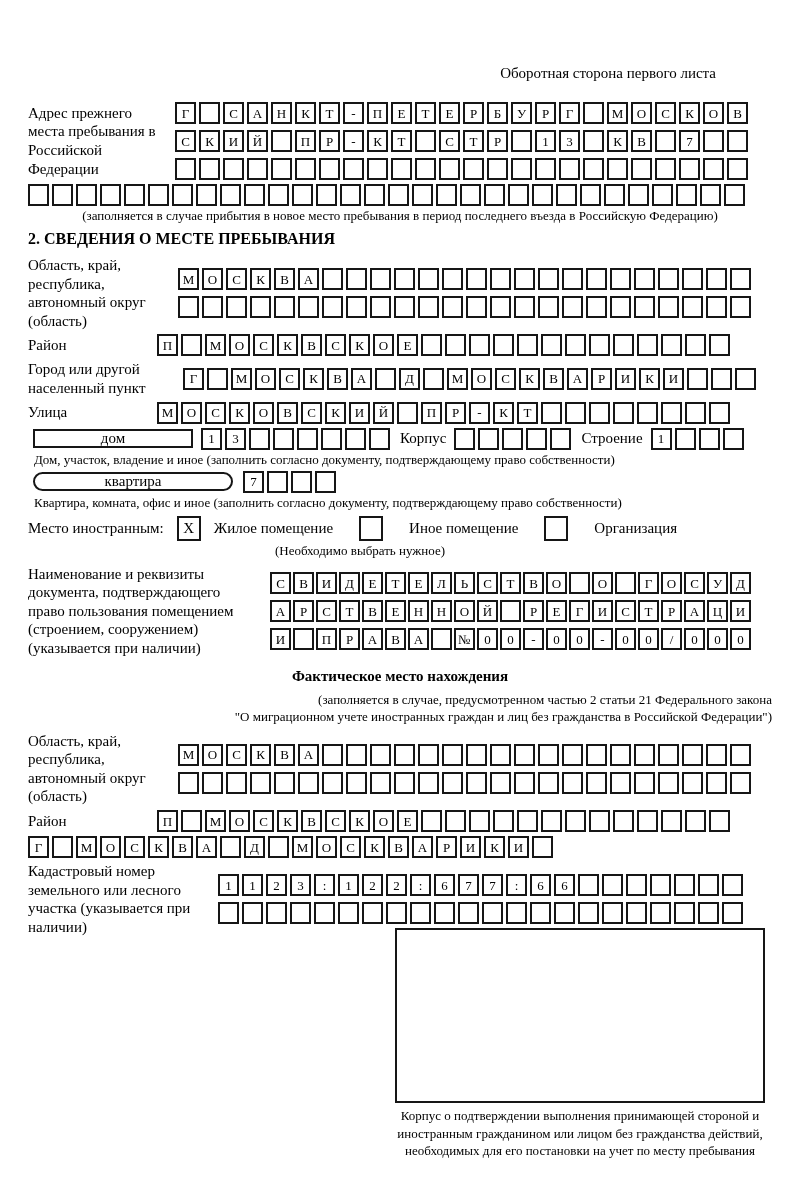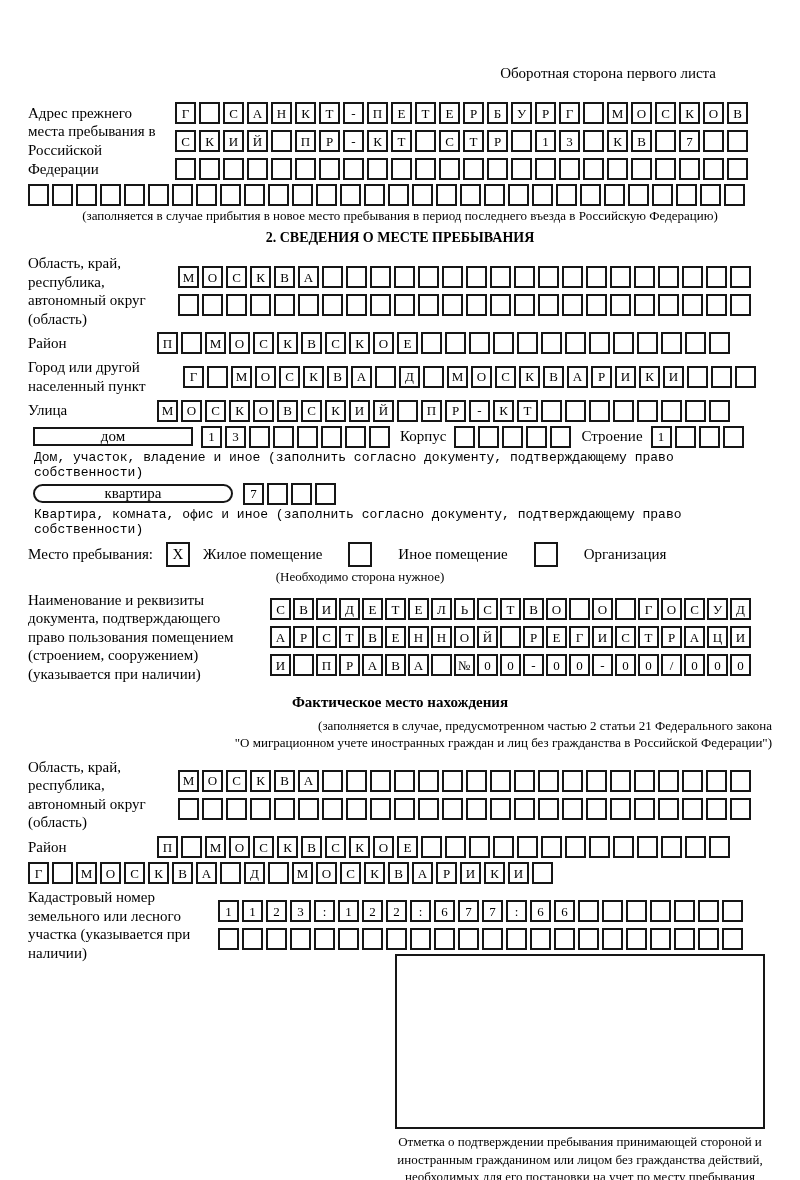--- a/index.html
+++ b/index.html
@@ -21,22 +21,22 @@
   .rows{display:flex;flex-direction:column;gap:6px;}
   .box-row{display:flex;gap:3px;height:22px;}
   .box-row.tight{gap:2px;}
   .cell{
     box-sizing:border-box;flex:0 0 21px;width:21px;height:22px;
     border:2px solid #161616;display:flex;align-items:center;justify-content:center;
     font-size:13px;line-height:1;background:#fff;
   }
   .fullrow{margin:2px 0 2px 0;}
   .note{font-size:13px;text-align:center;margin:2px 0 2px;}
-  .sec-title{text-align:center;font-weight:bold;font-size:14px;margin:6px 0 8px;}
-  .caption{font-size:13px;margin:1px 0 3px 6px;font-family:Liberation Mono, monospace;}
+  .sec-title{font-weight:bold;font-size:16px;margin:6px 0 8px;}
+  .caption{font-size:13px;margin:1px 0 3px 6px;}
   .house-line{display:flex;align-items:center;margin:2px 0 2px;}
   .type-box{
     box-sizing:border-box;border:2px solid #161616;height:19px;
     display:flex;align-items:center;justify-content:center;font-size:15px;background:#fff;
   }
   .dom{width:160px;margin-left:5px;margin-right:8px;}
   .kv{width:200px;margin-left:5px;margin-right:10px;border-radius:10px;}
   .inline-label{font-size:15px;margin:0 8px 0 10px;}
   .place-line{display:flex;align-items:center;font-size:15px;margin-top:5px;}
   .place-line .gap{width:13px;flex:0 0 13px;}
@@ -365,39 +365,39 @@
     <div class="box-row">
         <span class="cell">7</span>
         <span class="cell"></span>
         <span class="cell"></span>
         <span class="cell"></span>
       </div>
   </div>
   <div class="caption">Квартира, комната, офис и иное (заполнить согласно документу, подтверждающему право собственности)</div>
 
   <div class="place-line">
-    <span>Место пребывания:</span>
+    <span>Место иностранным:</span>
     <span class="gap"></span>
     <span class="checkbox">X</span>
     <span class="gap"></span>
     <span>Жилое помещение</span>
     <span class="gap"></span>
       <span class="gap"></span>
     <span class="checkbox"></span>
     <span class="gap"></span>
       <span class="gap"></span>
     <span>Иное помещение</span>
     <span class="gap"></span>
       <span class="gap"></span>
     <span class="checkbox"></span>
     <span class="gap"></span>
       <span class="gap"></span>
     <span>Организация</span>
   </div>
-  <div class="place-note">(Необходимо сторона нужное)</div>
+  <div class="place-note">(Необходимо выбрать нужное)</div>
 
   <div class="form-line mb6">
     <div class="fl-label w232">Наименование и реквизиты документа, подтверждающего право пользования помещением (строением, сооружением) (указывается при наличии)</div>
     <div class="rows">
       <div class="box-row tight">
           <span class="cell">С</span>
           <span class="cell">В</span>
           <span class="cell">И</span>
           <span class="cell">Д</span>
           <span class="cell">Е</span>
@@ -634,15 +634,15 @@
           <span class="cell"></span>
           <span class="cell"></span>
           <span class="cell"></span>
           <span class="cell"></span>
           <span class="cell"></span>
         </div>
     </div>
   </div>
 
   <div class="stamp-box"></div>
-  <div class="stamp-caption">Отметка о подтверждении пребывания принимающей стороной и иностранным гражданином или лицом без гражданства действий, необходимых для его постановки на учет по месту пребывания</div>
+  <div class="stamp-caption">Корпус о подтверждении выполнения принимающей стороной и иностранным гражданином или лицом без гражданства действий, необходимых для его постановки на учет по месту пребывания</div>
 
 </div>
 
 </body></html>

